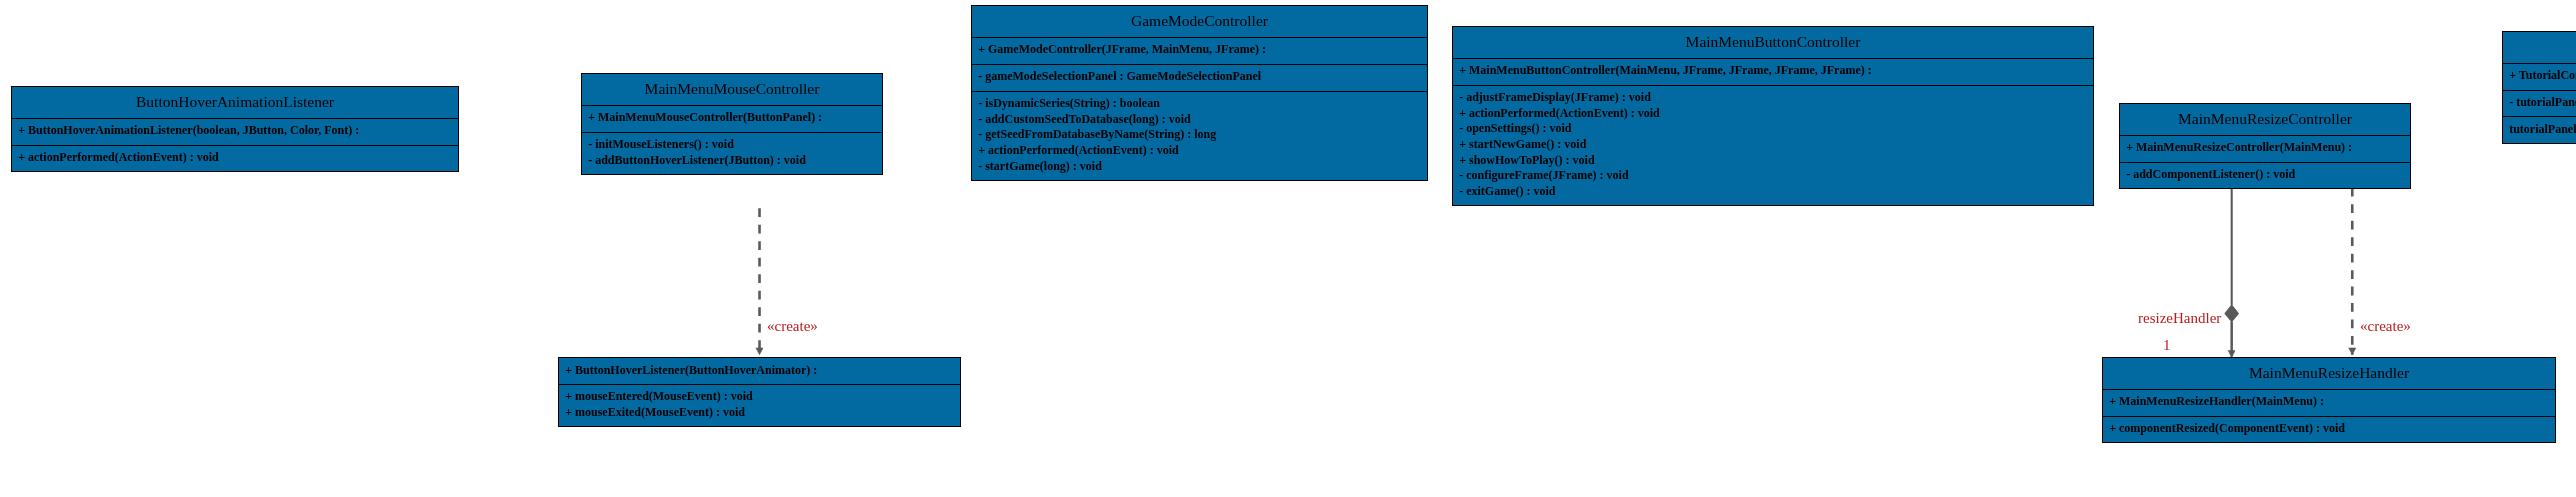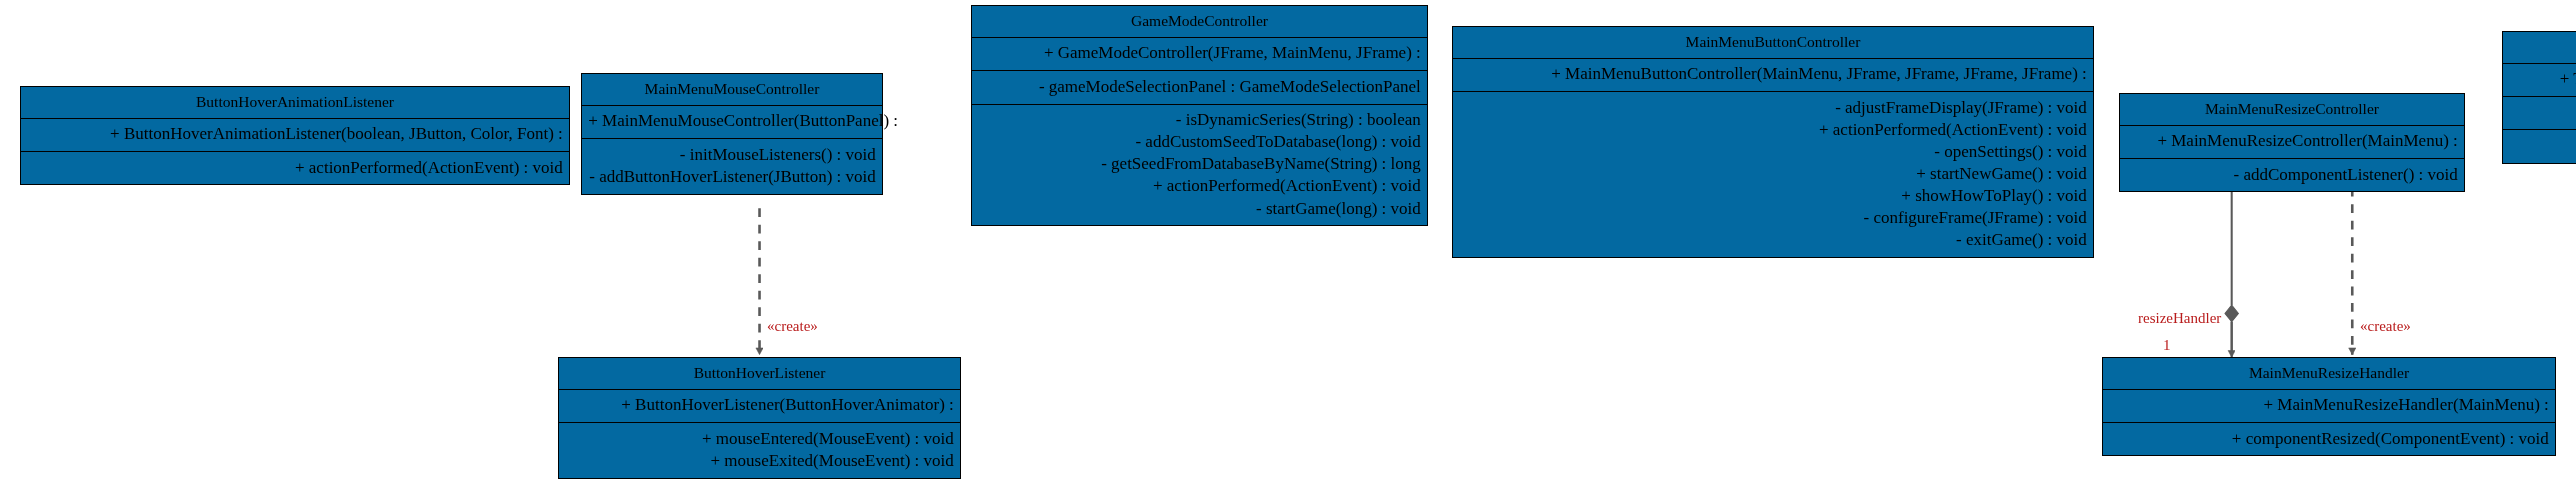--- a/index.html
+++ b/index.html
@@ -33,25 +33,26 @@
   }
   .uml-name {
     text-align: center;
     font-size: 15.5px;
     line-height: 1.18;
     color: #000000;
     white-space: nowrap;
     padding: 5.7px 6.2px 6.7px 6.2px;
   }
   .uml-line {
-    font-size: 17px;
+    font-size: 12px;
     line-height: 1.30;
     color: #000000;
     white-space: nowrap;
-    text-align: right;
+    text-align: left;
+    font-weight: bold;
   }
 
   
   .edge-layer {
     position: absolute;
     left: 0; top: 0;
     width: 2866px;
     height: 498px;
     pointer-events: none;
   }
@@ -98,21 +99,21 @@
     </g>
   </svg>
 
   <div class="edge-label" style="left:767px; top:318px;">«create»</div>
 
   <div class="edge-label" style="left:2138px; top:310px;">resizeHandler</div>
   <div class="edge-label" style="left:2163px; top:337px;">1</div>
 
   <div class="edge-label" style="left:2360px; top:318px;">«create»</div>
 
-  <div class="uml-class" style="left:20px; top:86px; width:550px;">
+  <div class="uml-class" style="left:11px; top:86px; width:448px;">
     <div class="uml-name">ButtonHoverAnimationListener</div>
     <div class="uml-compartment">
       <div class="uml-line">+ ButtonHoverAnimationListener(boolean, JButton, Color, Font) :</div>
     </div>
     <div class="uml-compartment">
       <div class="uml-line">+ actionPerformed(ActionEvent) : void</div>
     </div>
   </div>
 
   <div class="uml-class" style="left:581px; top:73px; width:302px;">
@@ -152,21 +153,21 @@
       <div class="uml-line">- adjustFrameDisplay(JFrame) : void</div>
       <div class="uml-line">+ actionPerformed(ActionEvent) : void</div>
       <div class="uml-line">- openSettings() : void</div>
       <div class="uml-line">+ startNewGame() : void</div>
       <div class="uml-line">+ showHowToPlay() : void</div>
       <div class="uml-line">- configureFrame(JFrame) : void</div>
       <div class="uml-line">- exitGame() : void</div>
     </div>
   </div>
 
-  <div class="uml-class" style="left:2119px; top:93px; width:346px;">
+  <div class="uml-class" style="left:2119px; top:103px; width:292px;">
     <div class="uml-name">MainMenuResizeController</div>
     <div class="uml-compartment">
       <div class="uml-line">+ MainMenuResizeController(MainMenu) :</div>
     </div>
     <div class="uml-compartment">
       <div class="uml-line">- addComponentListener() : void</div>
     </div>
   </div>
 
   <div class="uml-class" style="left:2502px; top:31px; width:357px;">
@@ -176,21 +177,20 @@
     </div>
     <div class="uml-compartment">
       <div class="uml-line">- tutorialPanel : TutorialPanel</div>
     </div>
     <div class="uml-compartment">
       <div class="uml-line">tutorialPanel : JPanel</div>
     </div>
   </div>
 
   <div class="uml-class" style="left:558px; top:357px; width:403px;">
-    <div class="uml-name">ButtonHoverListener</div>
     <div class="uml-compartment">
       <div class="uml-line">+ ButtonHoverListener(ButtonHoverAnimator) :</div>
     </div>
     <div class="uml-compartment">
       <div class="uml-line">+ mouseEntered(MouseEvent) : void</div>
       <div class="uml-line">+ mouseExited(MouseEvent) : void</div>
     </div>
   </div>
 
   <div class="uml-class" style="left:2102px; top:357px; width:454px;">

